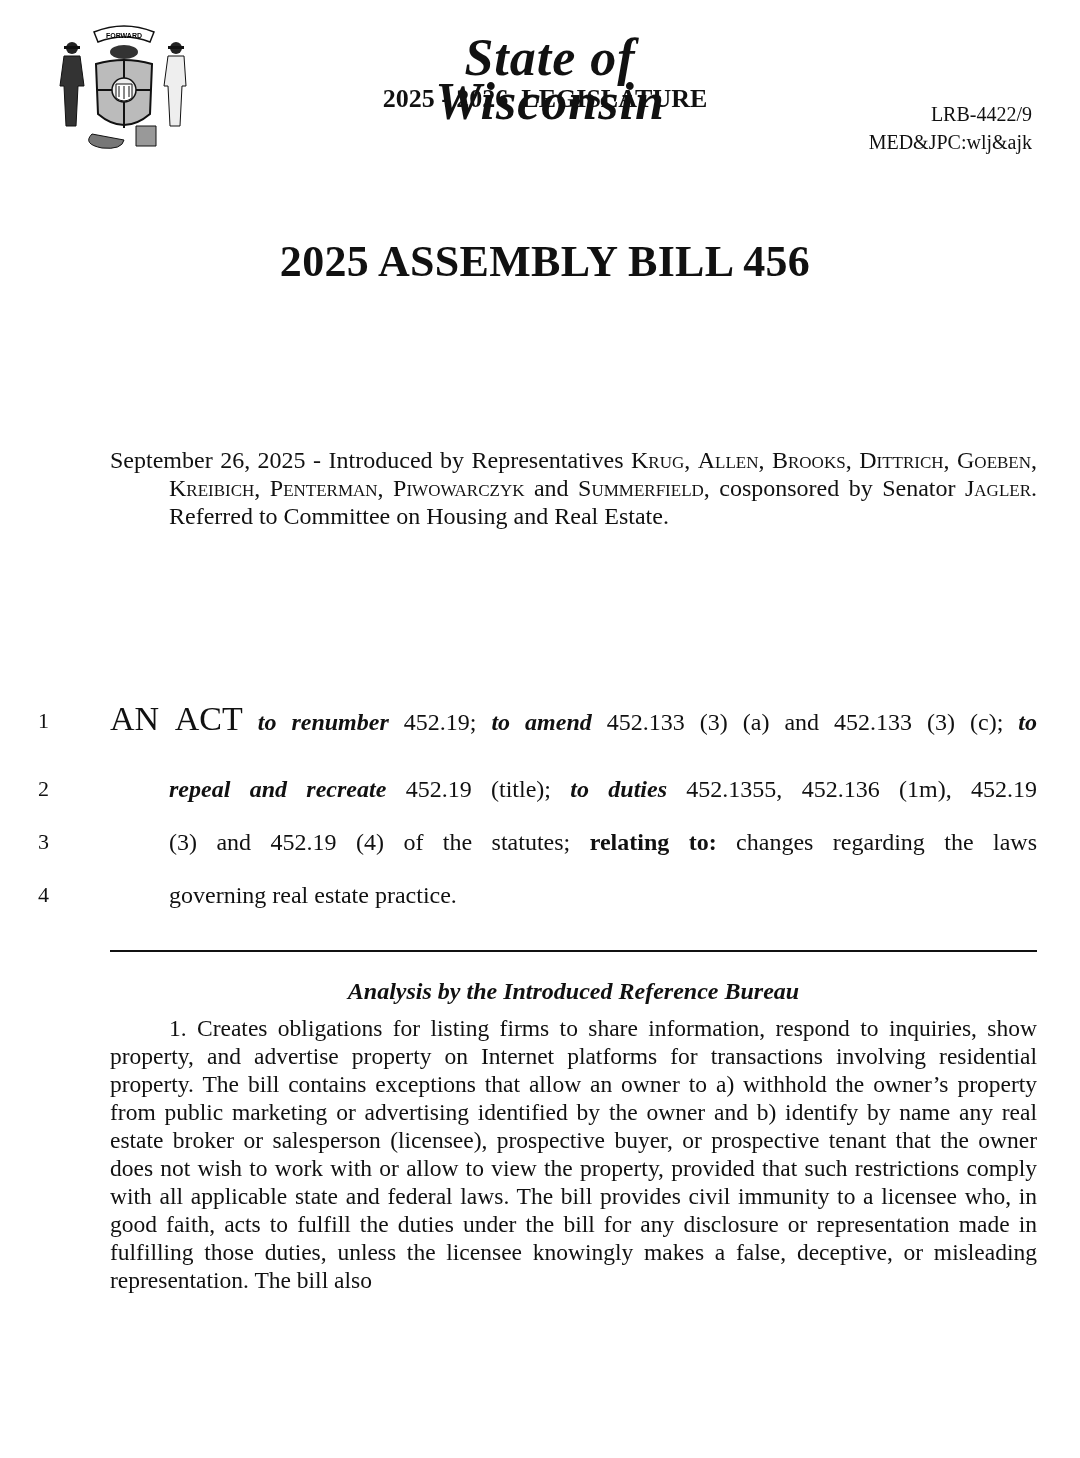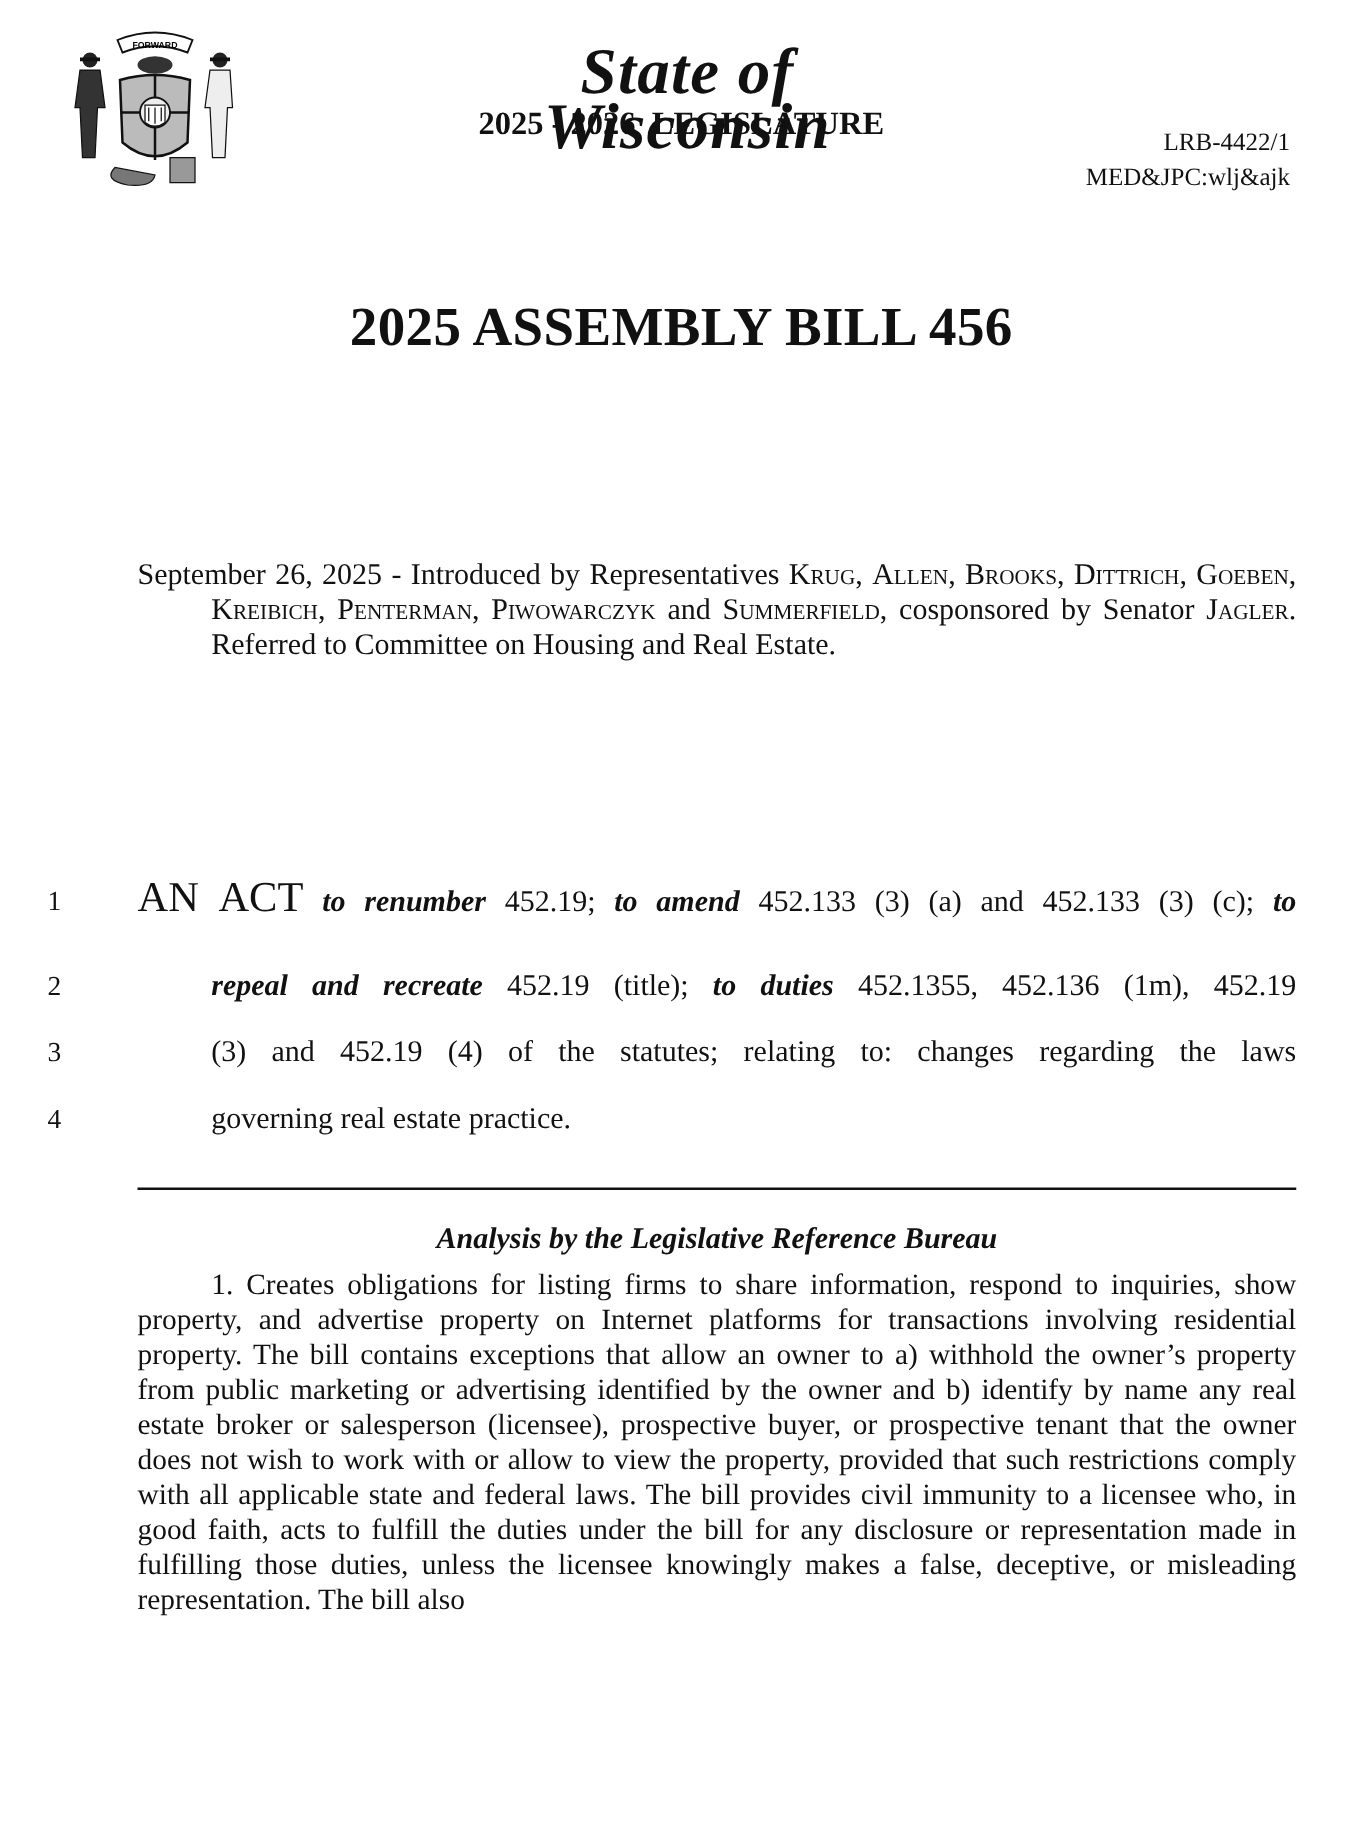--- a/index.html
+++ b/index.html
@@ -34,21 +34,21 @@
   .act-lines { position: absolute; left: 0; top: 700px; width: 1080px;
     font-family: "Liberation Serif", serif; font-size: 24px; }
   .act-line { position: absolute; left: 0; width: 1080px; height: 40px; }
   .line-no { position: absolute; left: 38px; width: 20px; text-align: left; font-size: 22px; }
   .line-text { position: absolute; right: 43px; text-align: justify; text-align-last: justify; white-space: nowrap; }
   .line-text.first { left: 110px; }
   .line-text.indent { left: 169px; }
   .line-text.last { text-align-last: left; }
   .an-act { font-size: 34px; }
   .bi { font-weight: bold; font-style: italic; }
-  .b { font-weight: normal; margin-top: 20px; }
+  .b { font-weight: bold; margin-top: 20px; }
   .rule { position: absolute; left: 110px; top: 950px; width: 927px; height: 2px; background: #111; }
   .analysis-head { position: absolute; left: 110px; top: 978px; width: 927px; text-align: center;
     font-family: "Liberation Serif", serif; font-weight: bold; font-style: italic; font-size: 24px; }
   .analysis-body { position: absolute; left: 110px; top: 1014px; width: 927px;
     font-family: "Liberation Serif", serif; font-size: 23.5px; line-height: 28px;
     text-align: justify; }
   .analysis-body p { margin: 0; text-indent: 59px; }
 </style>
 </head>
 <body>
@@ -71,21 +71,21 @@
   <circle cx="124" cy="30" r="6" fill="#222"></circle>
     <rect x="116" y="28" width="16" height="3" fill="#111"></rect>
   <path d="M116 38 h16 l2 30 h-4 l-2 40 h-10 l-2 -40 h-4 z" fill="#eee" stroke="#111"></path>
   <path d="M40 116 q-10 10 10 14 q20 2 22 -8 z" fill="#777" stroke="#111"></path>
   <path d="M84 108 h20 v20 h-20 z" fill="#999" stroke="#111"></path>
 </svg>
 
 <div class="state-title">State of Wisconsin</div>
 <div class="legislature" style="white-space:pre">2025 - 2026  LEGISLATURE</div>
 <div class="lrb">
-  <div>LRB-4422/1</div>
+  <div>LRB-4422/9</div>
   <div>MED&amp;JPC:wlj&amp;ajk</div>
 </div>
 
 <div class="bill-title">2025 ASSEMBLY BILL 456</div>
 
 <div class="intro">
   <div class="hang" id="intro-text"><span>September 26, 2025 - Introduced by Representatives </span><span class="sc">Krug</span>, <span class="sc">Allen</span>, <span class="sc">Brooks</span>, <span class="sc">Dittrich</span>, <span class="sc">Goeben</span>, <span class="sc">Kreibich</span>, <span class="sc">Penterman</span>, <span class="sc">Piwowarczyk</span> and <span class="sc">Summerfield</span>, <span>cosponsored by Senator </span><span class="sc">Jagler</span><span>. Referred to Committee on Housing and Real Estate.</span></div>
 </div>
 
 <div class="act-lines" id="act-lines">
@@ -102,16 +102,16 @@
       <span class="line-text indent" style="top: 4px;"><span>(3) and 452.19 (4) of the statutes; </span><span class="b">relating to:</span><span> changes regarding the laws</span></span>
     </div>
     <div class="act-line" style="top: 178px;">
       <span class="line-no" style="top: 4px;">4</span>
       <span class="line-text indent last" style="top: 4px;"><span>governing real estate practice.</span></span>
     </div>
   </div>
 
 <div class="rule"></div>
 
-<div class="analysis-head">Analysis by the Legislative Reference Bureau</div>
+<div class="analysis-head">Analysis by the Introduced Reference Bureau</div>
 <div class="analysis-body" id="analysis-body">
     <p>1.  Creates obligations for listing firms to share information, respond to inquiries, show property, and advertise property on Internet platforms for transactions involving residential property.  The bill contains exceptions that allow an owner to a) withhold the owner’s property from public marketing or advertising identified by the owner and b) identify by name any real estate broker or salesperson (licensee), prospective buyer, or prospective tenant that the owner does not wish to work with or allow to view the property, provided that such restrictions comply with all applicable state and federal laws.  The bill provides civil immunity to a licensee who, in good faith, acts to fulfill the duties under the bill for any disclosure or representation made in fulfilling those duties, unless the licensee knowingly makes a false, deceptive, or misleading representation.  The bill also</p>
   </div>
 
 </body></html>

